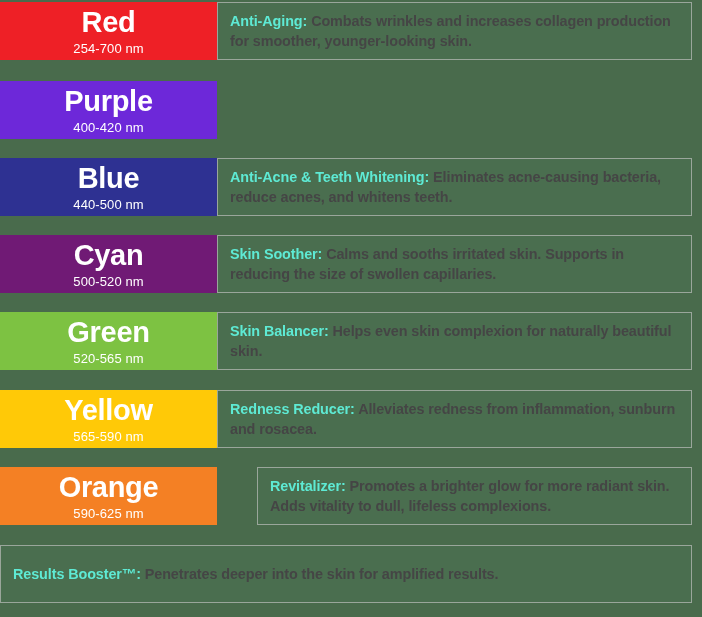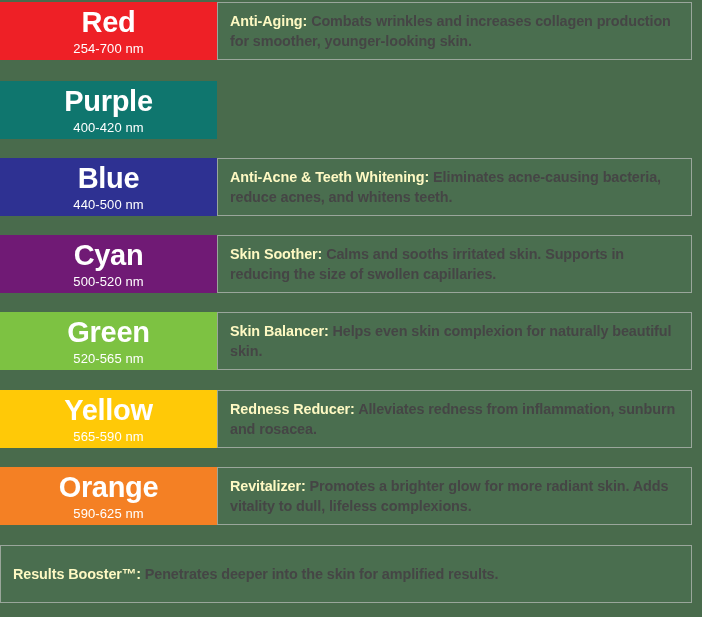--- a/index.html
+++ b/index.html
@@ -75,21 +75,21 @@
 
   .desc-text {
     color: #3f3f3f;
     font-size: 14.4px;
     font-weight: bold;
     line-height: 1.42;
     letter-spacing: -0.1px;
   }
 
   .desc-text .lead {
-    color: #fef9c3;
+    color: #5eead4;
     font-weight: bold;
   }
 
   .desc-text .body {
     color: #454545;
     font-weight: bold;
   }
 </style>
 </head>
 <body>
@@ -102,21 +102,21 @@
       <div class="swatch-range">254-700 nm</div>
     </div>
     <div class="desc">
       <div class="desc-text">
         <span class="lead">Anti-Aging:</span><span class="body"> Combats wrinkles and increases collagen production for smoother, younger-looking skin.</span>
       </div>
     </div>
   </div>
 
   <div class="row" style="top:81px;height:58px;">
-    <div class="swatch" style="background:#0f766e;">
+    <div class="swatch" style="background:#6d28d9;">
       <div class="swatch-name">Purple</div>
       <div class="swatch-range">400-420 nm</div>
     </div>
   </div>
 
   <div class="row" style="top:158px;height:58px;">
     <div class="swatch" style="background:#2e3192;">
       <div class="swatch-name">Blue</div>
       <div class="swatch-range">440-500 nm</div>
     </div>
@@ -156,21 +156,21 @@
       <div class="swatch-name">Yellow</div>
       <div class="swatch-range">565-590 nm</div>
     </div>
     <div class="desc">
       <div class="desc-text">
         <span class="lead">Redness Reducer:</span><span class="body"> Alleviates redness from inflammation, sunburn and rosacea.</span>
       </div>
     </div>
   </div>
 
-  <div class="row" style="top:467px;height:58px;">
+  <div class="row" style="top:467px;height:58px;gap:40px;">
     <div class="swatch" style="background:#f48024;">
       <div class="swatch-name">Orange</div>
       <div class="swatch-range">590-625 nm</div>
     </div>
     <div class="desc">
       <div class="desc-text">
         <span class="lead">Revitalizer:</span><span class="body"> Promotes a brighter glow for more radiant skin. Adds vitality to dull, lifeless complexions.</span>
       </div>
     </div>
   </div>

